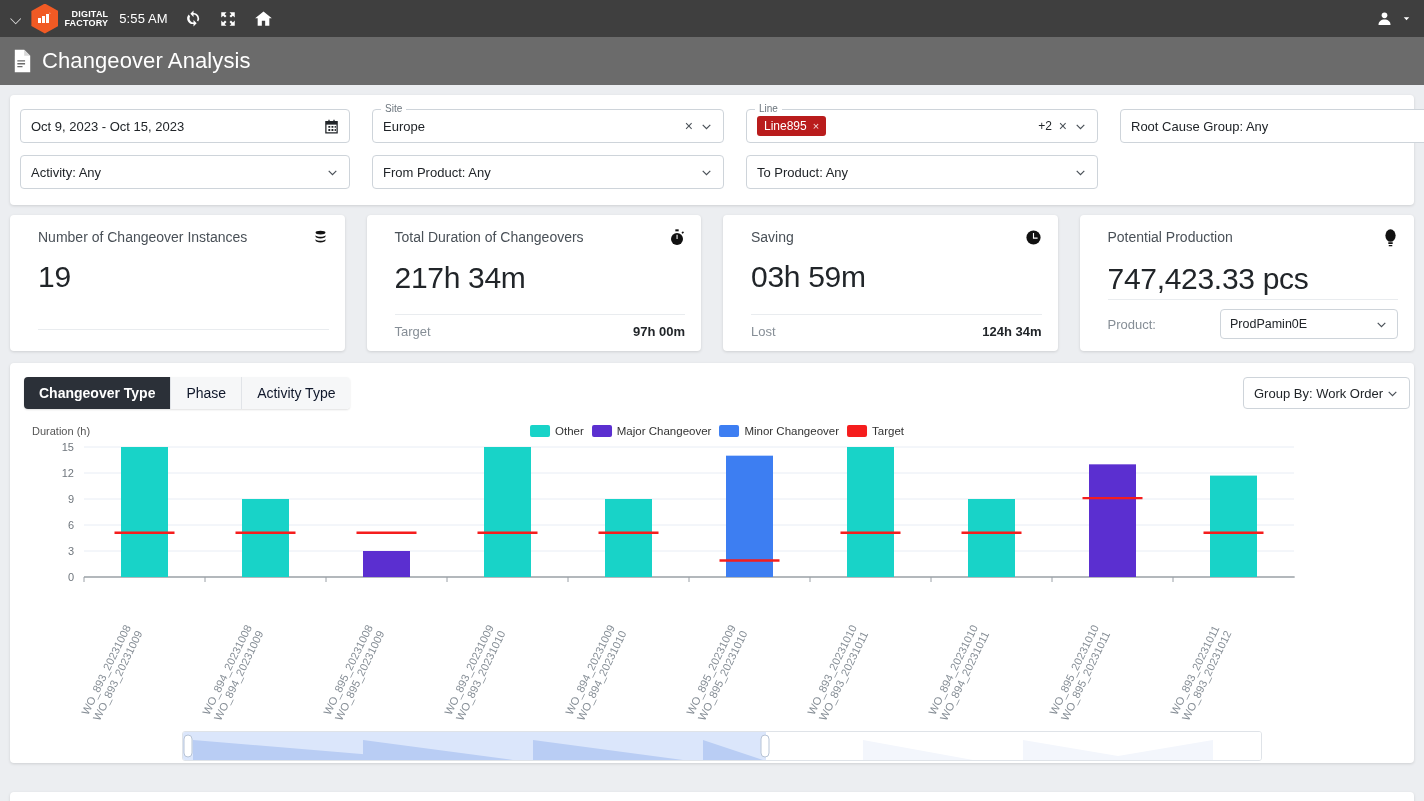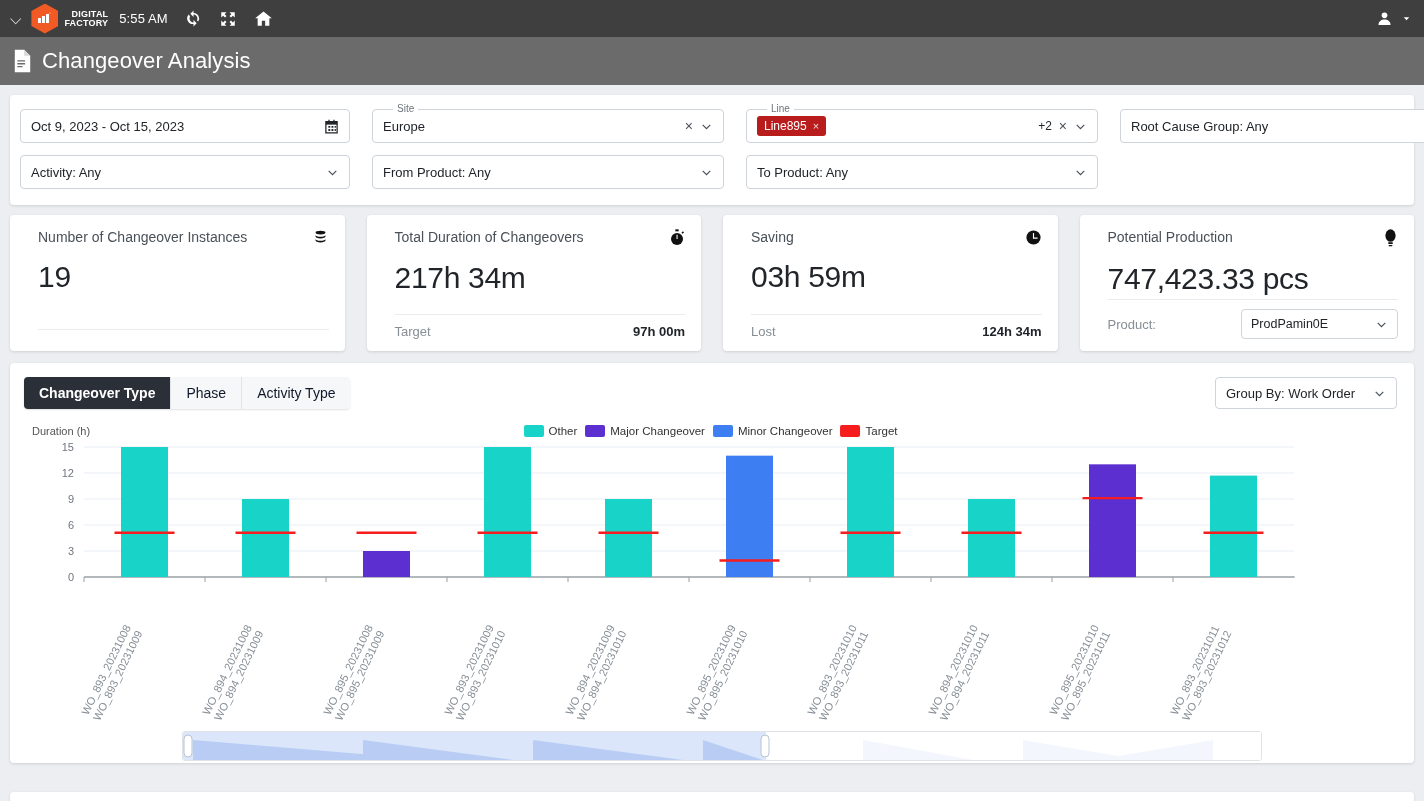--- a/index.html
+++ b/index.html
@@ -47,21 +47,21 @@
     margin: 10px 10px 0 10px; padding: 14px 10px 16px 10px;
     display: grid; grid-template-columns: 330px 352px 352px 344px;
     column-gap: 22px; row-gap: 12px;
   }
   .field {
     position: relative; height: 34px; border: 1px solid #ced4da; border-radius: 4px;
     background: #fff; display: flex; align-items: center; padding: 0 10px;
     font-size: 13px; color: #212529; cursor: pointer;
   }
   .field .flabel {
-    position: absolute; top: -7px; left: 20px; background: #fff; padding: 0 4px;
+    position: absolute; top: -7px; left: 8px; background: #fff; padding: 0 4px;
     font-size: 10px; color: #6c757d; line-height: 11px;
   }
   .field .fval { flex: 1; white-space: nowrap; overflow: hidden; }
   .field .fx { color: #495057; font-size: 14px; margin-right: 7px; }
   .field .fplus { color: #212529; font-size: 12px; margin-right: 7px; }
   .chip {
     background: #b91c1c; color: #fff; font-size: 12px; border-radius: 3px;
     padding: 3px 7px; display: inline-flex; align-items: center; gap: 6px;
   }
   .chip .chipx { font-size: 11px; opacity: .85; }
@@ -78,37 +78,37 @@
   .kpi-title { font-size: 14px; color: #495057; font-weight: 400; }
   .kpi-icon { color: #111; display: flex; }
   .kpi-value { font-size: 30px; color: #212529; font-weight: 400; margin-top: 14px; letter-spacing: -.3px; }
   .kpi-foot {
     margin-top: auto; border-top: 1px solid #e9ecef; padding-top: 9px;
     display: flex; align-items: center; justify-content: space-between;
     font-size: 13px; color: #868e96;
   }
   .kpi-foot .fv { color: #212529; font-weight: bold; font-size: 13px; }
   .mini-select {
-    border: 1px solid #ced4da; border-radius: 4px; height: 30px; width: 157px;
+    border: 1px solid #ced4da; border-radius: 4px; height: 30px; width: 178px;
     display: flex; align-items: center; justify-content: space-between;
     padding: 0 9px; font-size: 12.5px; color: #212529; cursor: pointer; background:#fff;
   }
 
   
-  .chartcard { margin: 12px 10px 17px 10px; padding: 14px 17px 10px 14px; position: relative; height: 400px; }
+  .chartcard { margin: 12px 10px 17px 10px; padding: 14px 4px 10px 14px; position: relative; height: 400px; }
   .chart-top { display: flex; align-items: center; justify-content: space-between; }
   .tabs { display: flex; border-radius: 4px; overflow: hidden; box-shadow: 0 1px 2px rgba(0,0,0,.12); }
   .tab {
     padding: 8px 15px; font-size: 14px; background: #f6f7f8; color: #0f172a;
     border-right: 1px solid #e1e4e8; cursor: pointer; white-space: nowrap;
   }
   .tab:last-child { border-right: none; }
   .tab.active { background: #2b3038; color: #fff; font-weight: bold; }
   .groupby {
-    border: 1px solid #ced4da; border-radius: 4px; height: 32px; width: 182px;
+    border: 1px solid #ced4da; border-radius: 4px; height: 32px; width: 167px;
     display: flex; align-items: center; justify-content: space-between;
     padding: 0 10px; font-size: 13px; color: #212529; cursor: pointer;
   }
 
   .plotwrap { position: relative; margin-top: 16px; height: 320px; }
   .axis-title { position: absolute; left: 8px; top: 0; font-size: 11px; color: #555; }
   .legend {
     position: absolute; left: 50%; transform: translateX(-50%); top: 0;
     display: flex; align-items: center; gap: 8px; font-size: 11.5px; color: #333;
   }

